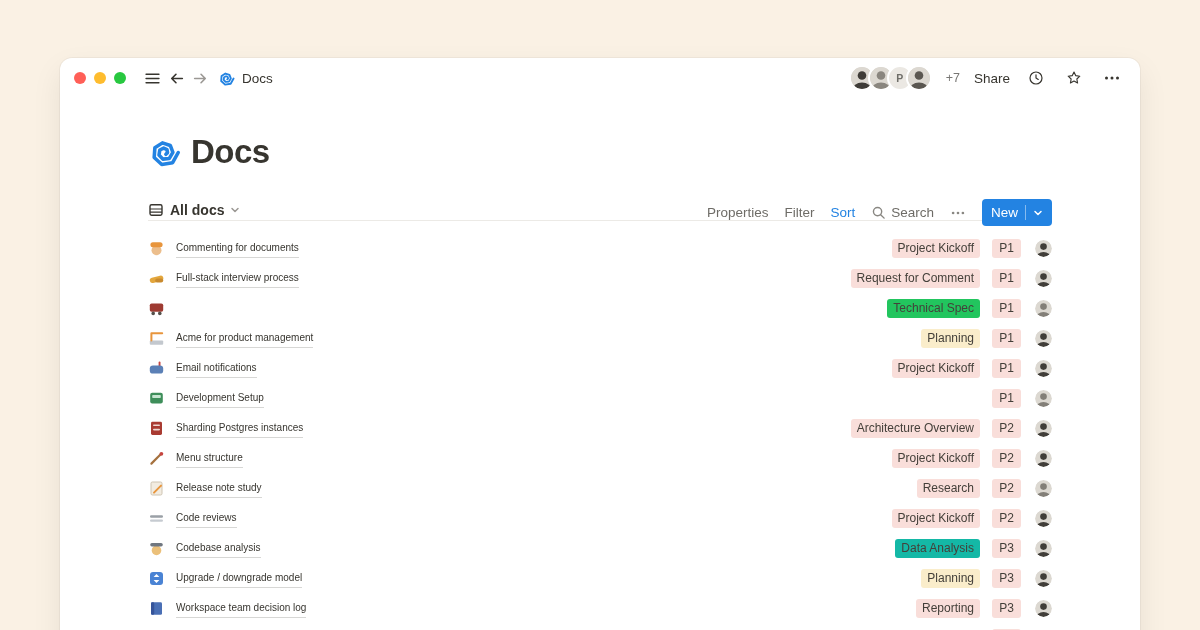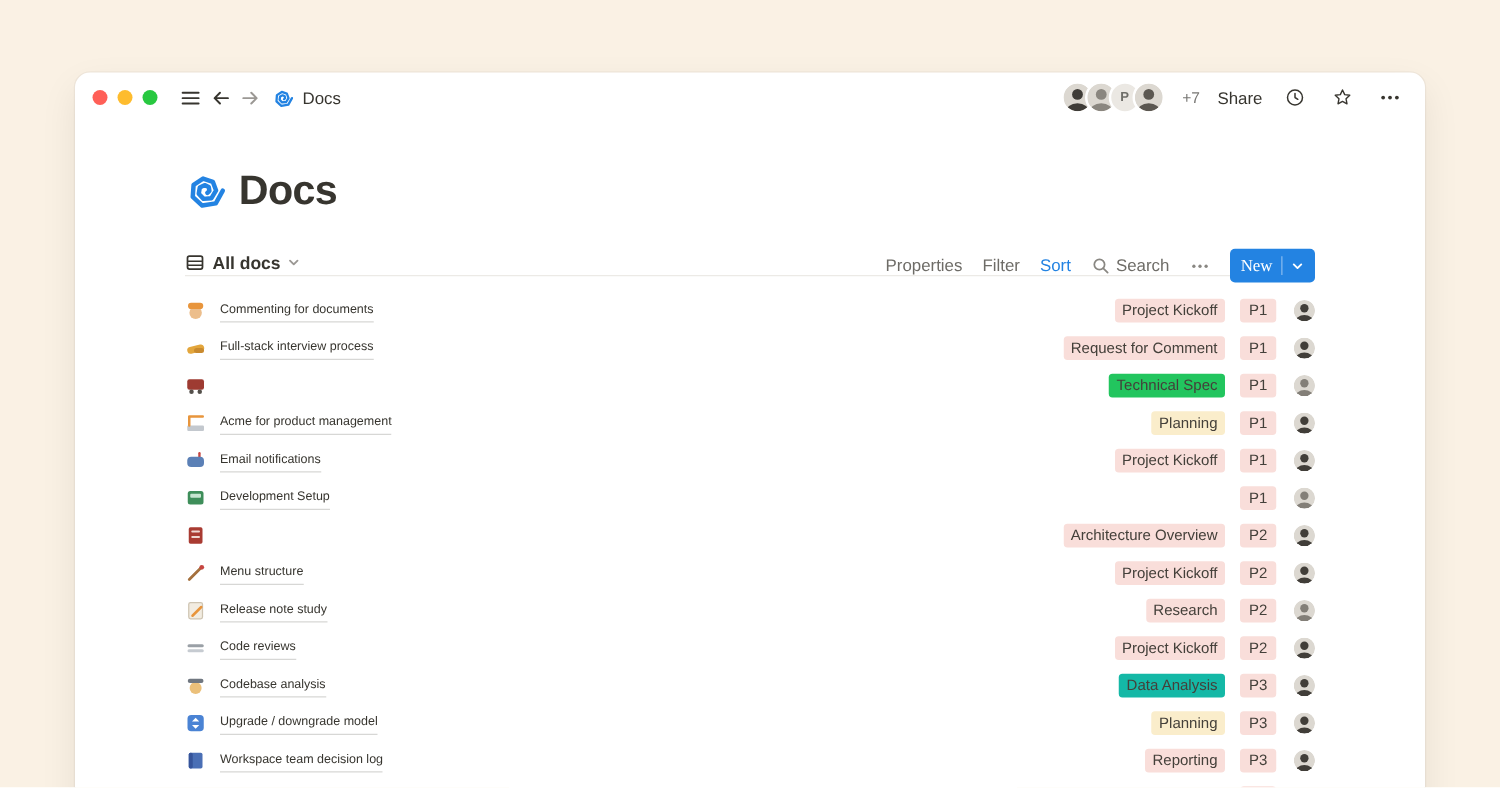--- a/index.html
+++ b/index.html
@@ -28,21 +28,21 @@
   .page-head{display:flex;align-items:center;gap:10px;padding-top:36px;}
   .logo32{width:33px;height:33px;display:flex;}
   h1{font-size:33px;line-height:36px;font-weight:700;color:#37352F;margin:0;letter-spacing:-.5px;}
   .toolbar{display:flex;align-items:center;margin-top:18px;height:32px;border-bottom:1px solid #ECEAE6;}
   .view-sel{display:flex;align-items:center;gap:6px;font-size:14px;font-weight:700;color:#37352F;cursor:pointer;margin-top:11px;}
   .tb-actions{margin-left:auto;display:flex;align-items:center;gap:16px;font-size:13.5px;color:#6E6C67;margin-top:17px;}
   .act{cursor:pointer;}
   .sort{color:#2383E2;}
   .searchg{display:flex;align-items:center;gap:5px;cursor:pointer;}
   .new-btn{display:flex;align-items:center;background:#2383E2;color:#fff;border:none;border-radius:4px;height:27px;
-           padding:0 9px;font-size:13.5px;font-weight:500;font-family:Liberation Serif, serif;cursor:pointer;}
+           padding:0 9px;font-size:13.5px;font-weight:500;font-family:Liberation Sans, sans-serif;cursor:pointer;}
   .nb-sep{width:1px;height:15px;background:rgba(255,255,255,.45);margin:0 7px;}
   
   .rows{margin-top:12px;}
   .row{display:flex;align-items:center;height:30px;}
   .dicon{width:17px;height:17px;margin-right:11px;flex:none;display:flex;}
   .dtitle{font-size:10px;font-weight:500;color:#37352F;border-bottom:1px solid rgba(55,53,47,.2);line-height:19px;cursor:pointer;white-space:nowrap;}
   .sp{flex:1;}
   .chip{font-size:12px;line-height:16px;padding:1.5px 6px;border-radius:3px;color:#44403A;white-space:nowrap;cursor:pointer;}
   .chip:empty{display:none;}
   .c-pink{background:#F9DEDA}.c-purple{background:#22c55e}.c-yellow{background:#FAEDCB}.c-gray{background:#14b8a6}
@@ -311,20 +311,21 @@
         </div>
 
         <div class="row">
           <span class="dicon">
               <svg width="17" height="17" viewBox="0 0 17 17">
                 <rect x="3" y="1.8" width="11" height="13.2" rx="1.4" fill="#A93B32"></rect>
                 <rect x="5" y="4.4" width="7" height="1.6" rx="0.8" fill="#EFD8D2"></rect>
                 <rect x="5" y="8.8" width="7" height="1.6" rx="0.8" fill="#EFD8D2"></rect>
               </svg>
             </span>
+          <span class="dtitle">Sharding Postgres instances</span>
             <span class="sp"></span>
           <span class="chip c-pink">Architecture Overview</span>
           <span class="chip pchip">P2</span>
           <span class="rav d">
               <svg class="av">
                 <use href="#i-avatar"></use>
               </svg>
             </span>
         </div>
 

